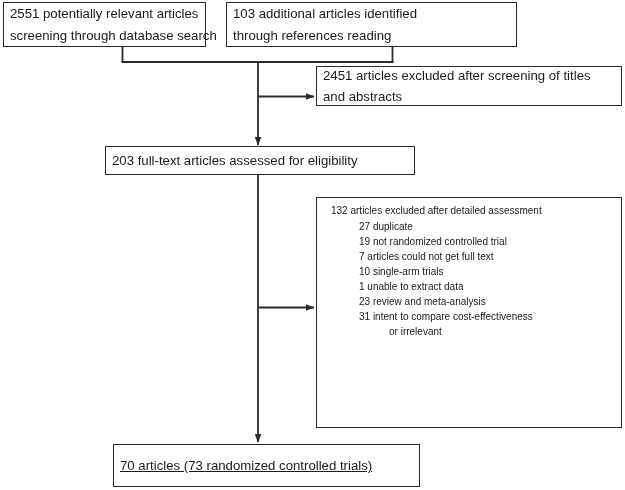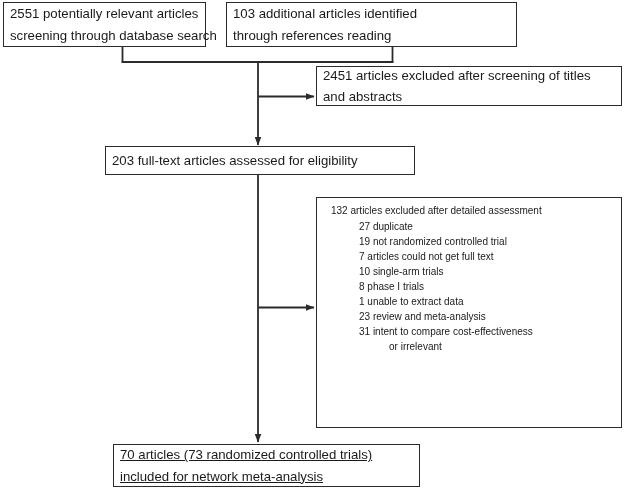--- a/index.html
+++ b/index.html
@@ -122,25 +122,23 @@
   <div class="node-box" id="box-eligibility">
     <span class="line">203 full-text articles assessed for eligibility</span>
   </div>
 
   <div class="node-box" id="box-excluded-detail">
     <span class="detail-heading">132 articles excluded after detailed assessment</span>
     <span class="detail-item">27 duplicate</span>
     <span class="detail-item">19 not randomized controlled trial</span>
     <span class="detail-item">7 articles could not get full text</span>
     <span class="detail-item">10 single-arm trials</span>
-    <span class="detail-item">8 phase I trials</span>
     <span class="detail-item">1 unable to extract data</span>
     <span class="detail-item">23 review and meta-analysis</span>
     <span class="detail-item">31 intent to compare cost-effectiveness</span>
     <span class="detail-cont">or irrelevant</span>
   </div>
 
   <div class="node-box" id="box-final">
     <span class="line">70 articles (73 randomized controlled trials)</span>
-    <span class="line">included for network meta-analysis</span>
   </div>
 
 </div>
 
 </body></html>

